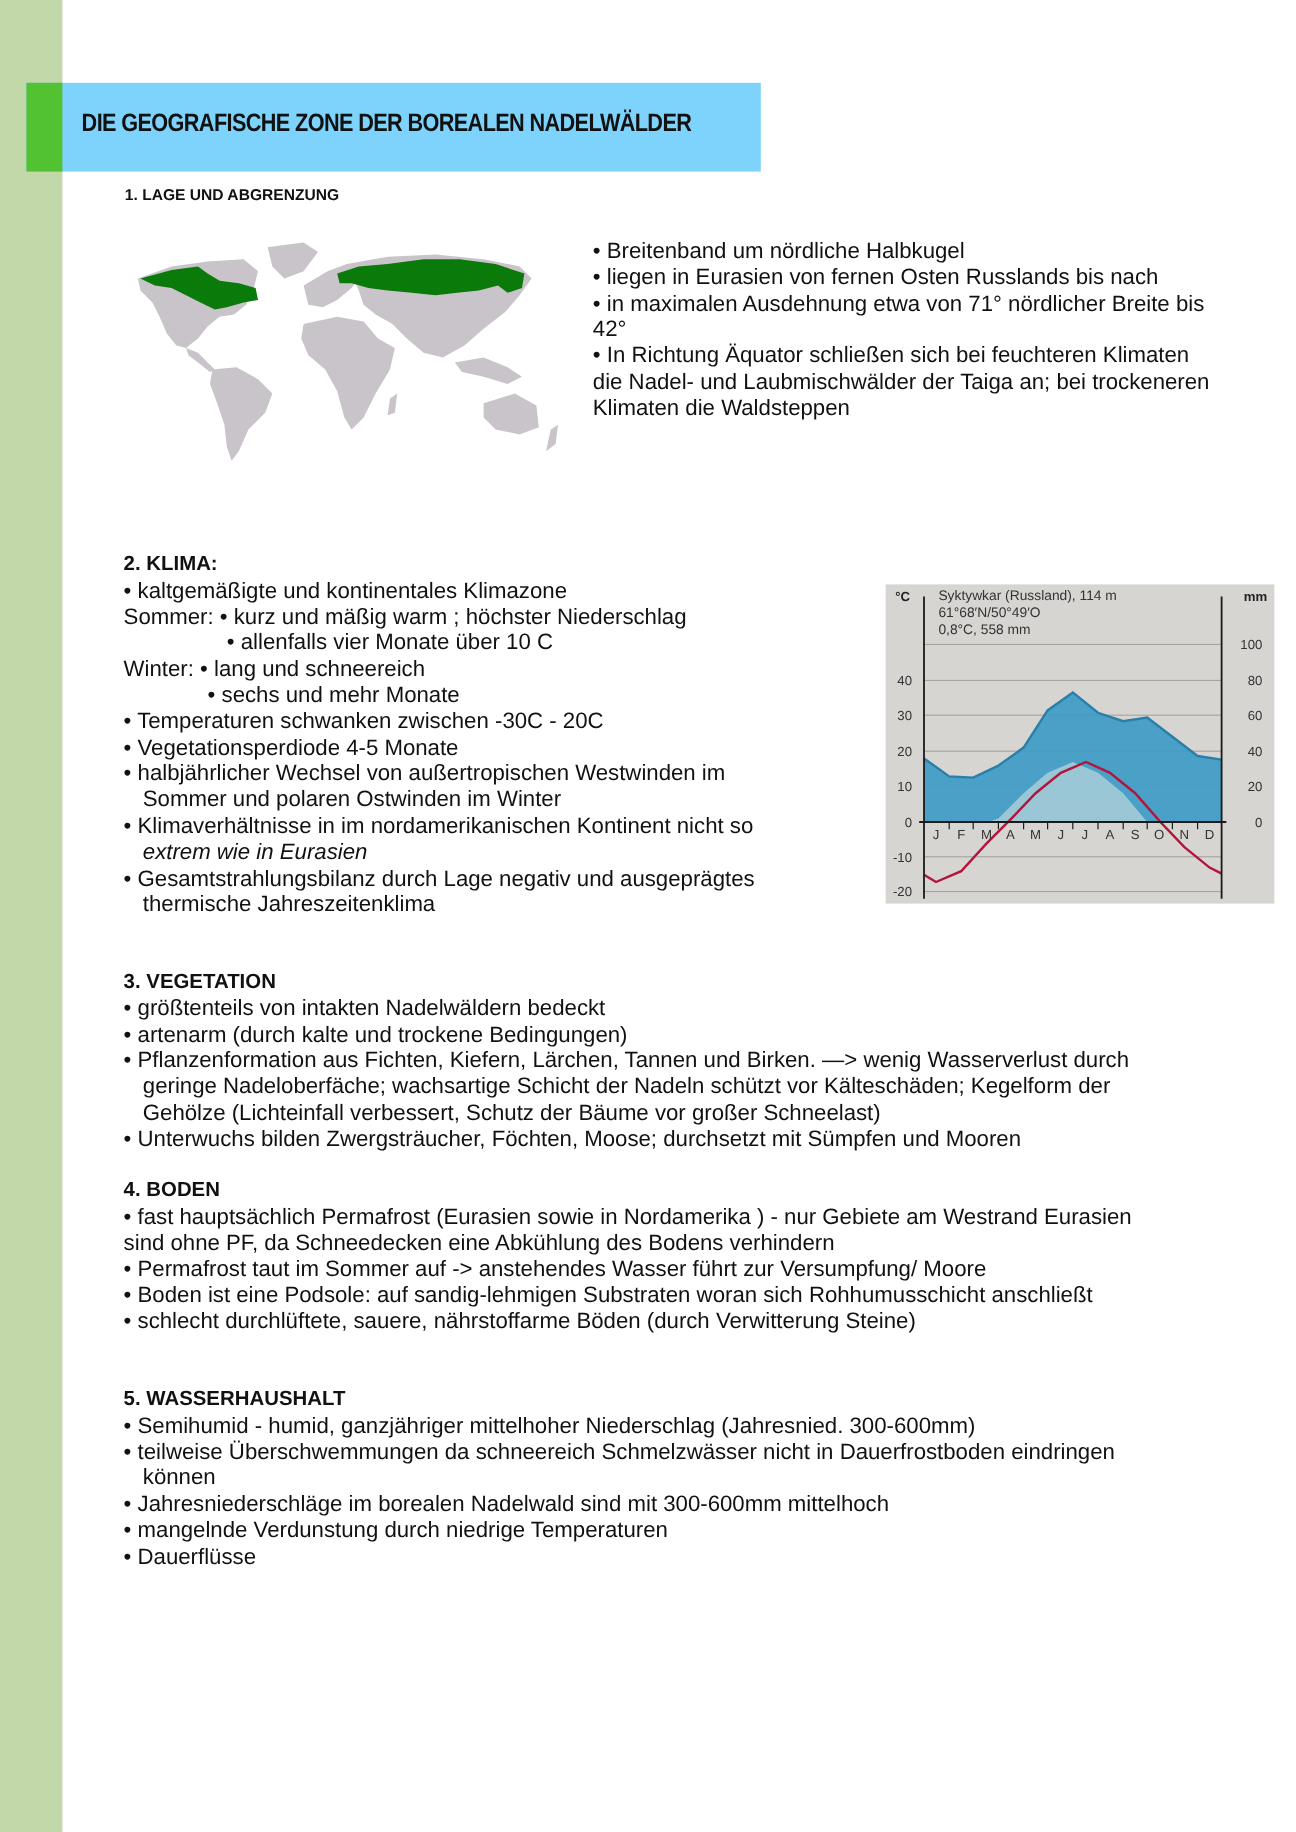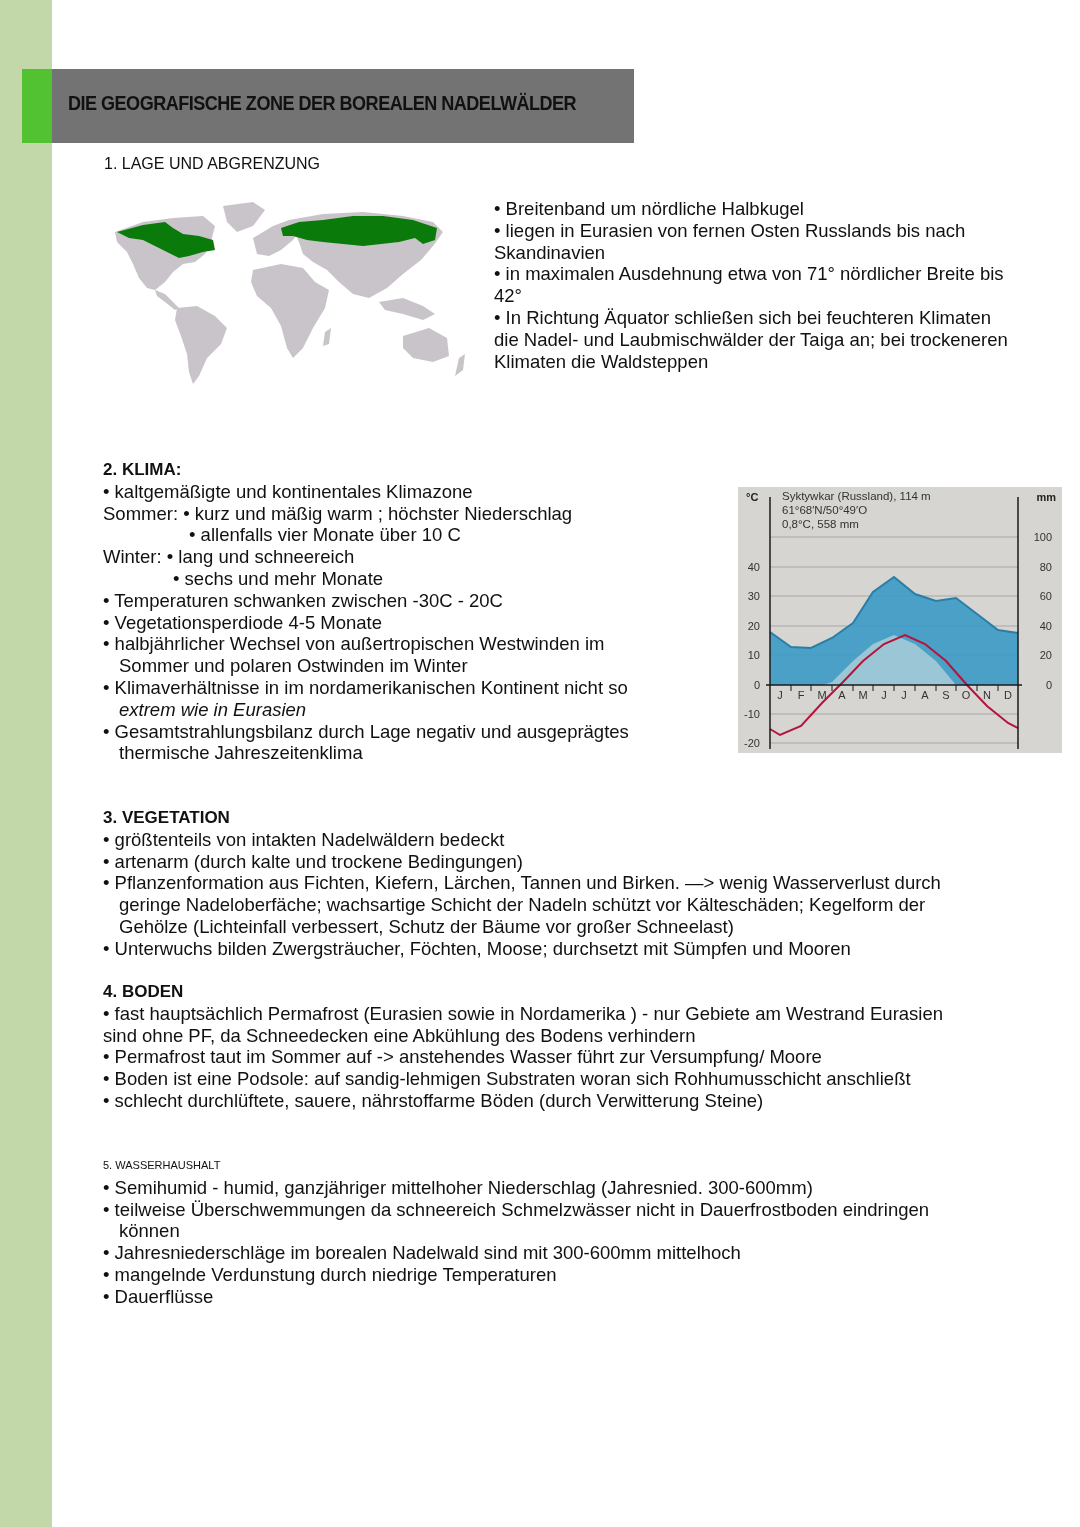--- a/index.html
+++ b/index.html
@@ -8,34 +8,34 @@
     background: #ffffff;
     font-family: "Liberation Sans", sans-serif;
     color: #111;
   }
   .sidebar-stripe {
     position: absolute; left: 0; top: 0; width: 52px; height: 1527px;
     background: #c2d8a8;
   }
   .title-banner {
     position: absolute; left: 22px; top: 69px; width: 612px; height: 74px;
-    background: #737373;
+    background: #7dd3fc;
   }
   .title-banner .overlap {
     position: absolute; left: 0; top: 0; width: 30px; height: 74px; background: #52c232;
   }
   .title-text {
     position: absolute; left: 46px; top: 22px;
     font-family: "Liberation Sans", sans-serif; font-weight: bold;
     font-size: 21px; letter-spacing: -0.6px; color: #111;
     transform: scaleX(0.86); transform-origin: left center;
     white-space: nowrap;
   }
   .section-heading {
-    position: absolute; font-weight: normal; font-size: 16px; color: #111; white-space: nowrap;
+    position: absolute; font-weight: bold; font-size: 13px; color: #111; white-space: nowrap;
   }
   .text-block {
     position: absolute; font-size: 18.5px; line-height: 21.8px; color: #111;
   }
   .text-block .line { white-space: nowrap; }
   .map-box { position: absolute; left: 103px; top: 198px; width: 370px; height: 190px; }
   .chart-box {
     position: absolute; left: 738px; top: 487px; width: 324px; height: 266px;
     background: #d6d5d2;
   }
@@ -86,21 +86,20 @@
       <path d="M14,34 L40,27 L62,24 L70,30 L80,36 L96,38 L110,42 L112,52 L100,54 L86,58 L76,60 L64,54 L52,48 L40,42 L26,40 Z"></path>
 
       <path d="M178,30 L196,24 L220,22 L250,18 L280,18 L310,22 L334,30 L332,42 L320,46 L312,40 L296,44 L278,46 L260,48 L240,46 L220,44 L204,42 L190,38 L180,38 Z"></path>
     </g>
   </svg>
 </div>
 
 <div class="text-block" style="left:494px; top:198px; width:570px;">
   <div class="line">• Breitenband um nördliche Halbkugel</div>
   <div class="line">• liegen in Eurasien von fernen Osten Russlands bis nach</div>
-  <div class="line">Skandinavien</div>
   <div class="line">• in maximalen Ausdehnung etwa von 71° nördlicher Breite bis</div>
   <div class="line">42°</div>
   <div class="line">• In Richtung Äquator schließen sich bei feuchteren Klimaten</div>
   <div class="line">die Nadel- und Laubmischwälder der Taiga an; bei trockeneren</div>
   <div class="line">Klimaten die Waldsteppen</div>
 </div>
 
 <div class="text-block" style="left:103px; top:459px; width:620px;">
   <div class="line" style="font-weight:bold; font-size:17px;">2. KLIMA:</div>
   <div class="line">• kaltgemäßigte und kontinentales Klimazone</div>
@@ -212,20 +211,20 @@
 <div class="text-block" style="left:103px; top:981px; width:930px;">
   <div class="line" style="font-weight:bold; font-size:17px;">4. BODEN</div>
   <div class="line">•  fast hauptsächlich Permafrost (Eurasien sowie in Nordamerika ) - nur Gebiete am Westrand Eurasien</div>
   <div class="line">sind ohne PF, da Schneedecken eine Abkühlung des Bodens verhindern</div>
   <div class="line">•  Permafrost taut im Sommer auf -&gt; anstehendes Wasser führt zur Versumpfung/ Moore</div>
   <div class="line">•  Boden ist eine Podsole: auf sandig-lehmigen Substraten woran sich Rohhumusschicht anschließt</div>
   <div class="line">•  schlecht durchlüftete, sauere, nährstoffarme Böden (durch Verwitterung Steine)</div>
 </div>
 
 <div class="text-block" style="left:103px; top:1155px; width:930px;">
-  <div class="line" style="font-weight:normal; font-size:11px;">5. WASSERHAUSHALT</div>
+  <div class="line" style="font-weight:bold; font-size:17px;">5. WASSERHAUSHALT</div>
   <div class="line">•  Semihumid - humid, ganzjähriger mittelhoher Niederschlag (Jahresnied. 300-600mm)</div>
   <div class="line">•  teilweise Überschwemmungen  da schneereich Schmelzwässer nicht in Dauerfrostboden eindringen</div>
   <div class="line" style="padding-left:16px;">können</div>
   <div class="line">• Jahresniederschläge im borealen Nadelwald sind mit 300-600mm mittelhoch</div>
   <div class="line">•  mangelnde Verdunstung durch niedrige Temperaturen</div>
   <div class="line">• Dauerflüsse</div>
 </div>
 
 </body></html>

